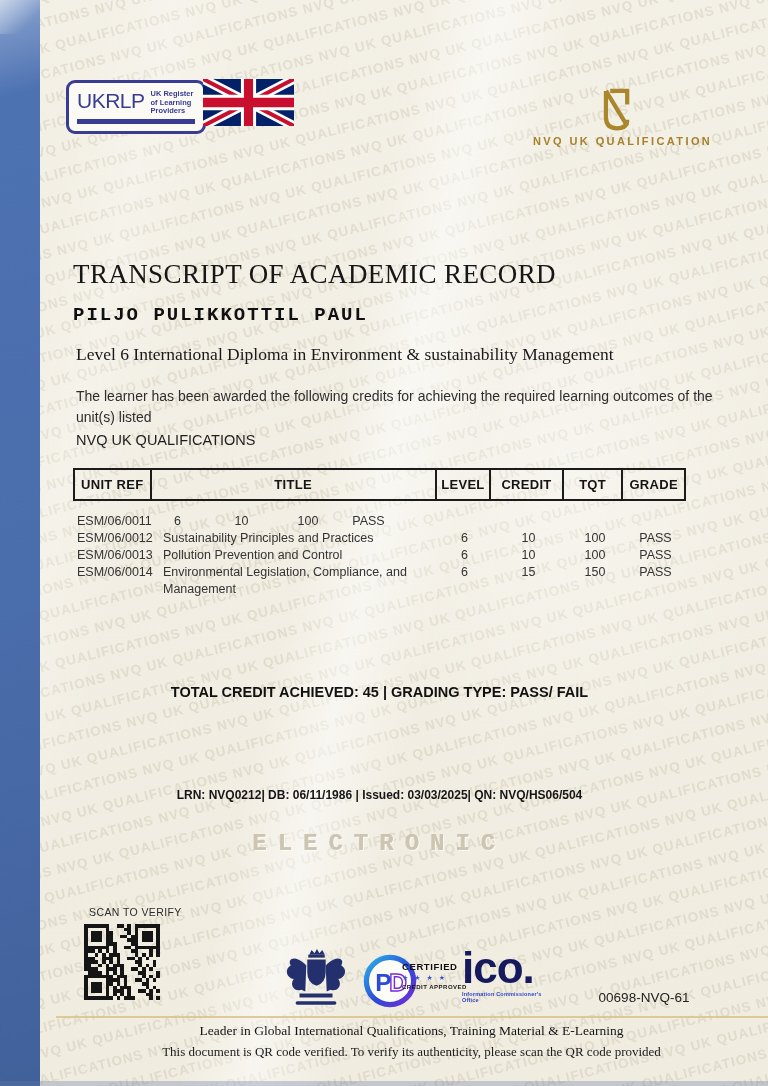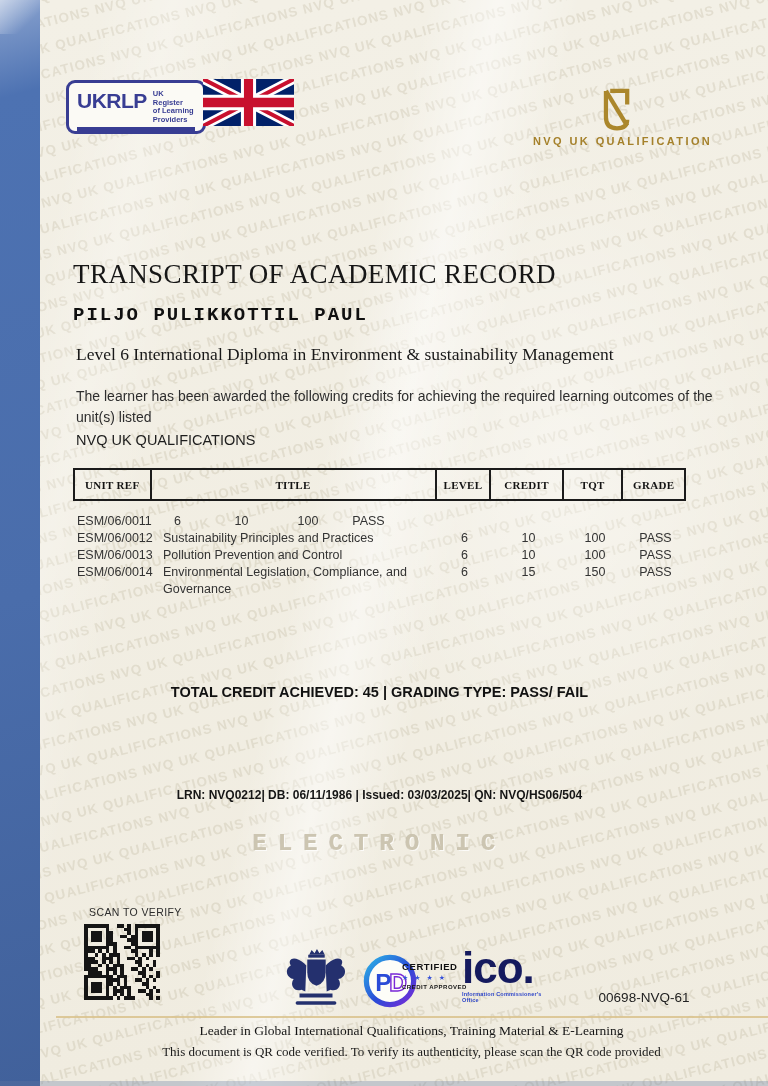--- a/index.html
+++ b/index.html
@@ -17,40 +17,40 @@
     background:linear-gradient(165deg,#8aa3cf 0%,#4d72b2 9%,#4a6dab 55%,#41619b 100%);}
   .strip:before{content:"";position:absolute;left:0;top:0;width:40px;height:34px;
     background:linear-gradient(135deg,rgba(255,255,255,.55),transparent 70%);}
   .bottom-edge{position:absolute;left:0;bottom:0;width:768px;height:5px;z-index:5;
     background:rgba(100,122,163,.32);}
   .abs{position:absolute;z-index:3;}
   
   .ukrlp{left:66px;top:80px;width:140px;height:54px;border:3px solid #383d93;border-radius:9px;
     background:#fbfaf5;box-sizing:border-box;padding:5px 8px 6px 8px;}
   .ukrlp-row{display:flex;align-items:flex-start;gap:6px;}
-  .ukrlp-acronym{font-weight:700;font-size:21px;color:#383d93;letter-spacing:-.5px;line-height:26px;}
+  .ukrlp-acronym{font-weight:400;font-size:21px;color:#383d93;letter-spacing:-.5px;line-height:26px;}
   .ukrlp-small{font-size:7.5px;font-weight:700;color:#383d93;line-height:8.5px;padding-top:2px;}
   .ukrlp-bar{margin-top:3px;height:5px;background:#383d93;width:100%;}
   .flag{left:203px;top:79px;width:91px;height:47px;}
   .flag svg{display:block;width:100%;height:100%;}
   .monogram{left:600px;top:87px;width:34px;height:47px;}
   .brand-label{left:533px;top:135px;width:168px;text-align:center;font-size:11px;font-weight:700;
     color:#a5812b;letter-spacing:2.4px;white-space:nowrap;}
   
   .title{left:73px;top:259px;font-family:"Liberation Serif",serif;font-size:27px;color:#161616;letter-spacing:.4px;}
   .name{left:73px;top:304px;font-family:"Liberation Mono",monospace;font-weight:700;font-size:19px;
     letter-spacing:2px;color:#101010;}
   .qualif{left:76px;top:344px;font-family:"Liberation Serif",serif;font-size:17.5px;color:#191919;}
   .intro{left:76px;top:386px;width:650px;font-size:14px;line-height:21px;color:#2d2d2d;}
   .awarding{left:76px;top:432px;font-size:14.5px;color:#1e1e1e;}
   
   .tbl{left:73px;top:468px;width:613px;}
   .t-head{display:flex;border:2px solid #1b1b1b;height:33px;box-sizing:border-box;}
-  .t-head span{display:flex;align-items:center;justify-content:center;font-size:11px;font-weight:700;
-    letter-spacing:.3px;color:#141414;border-right:2px solid #1b1b1b;box-sizing:border-box;font-family:Liberation Serif, serif;}
+  .t-head span{display:flex;align-items:center;justify-content:center;font-size:13px;font-weight:700;
+    letter-spacing:.3px;color:#141414;border-right:2px solid #1b1b1b;box-sizing:border-box;}
   .t-head span:last-child{border-right:none;}
   .col-ref{width:77px;}.col-title{width:287px;}.col-level{width:55px;}
   .col-credit{width:73px;}.col-tqt{width:60px;}.col-grade{width:61px;}
   .t-body{margin-top:12px;display:flex;flex-direction:column;}
   .t-row{display:flex;font-size:12.5px;line-height:17px;color:#333;}
   .t-row .col-ref{padding-left:4px;box-sizing:border-box;}
   .t-row .col-title{padding-left:13px;padding-right:14px;box-sizing:border-box;}
   .t-row .col-level,.t-row .col-credit,.t-row .col-tqt,.t-row .col-grade{text-align:center;}
   
   .total{left:73px;top:684px;width:613px;text-align:center;font-size:14.5px;font-weight:700;color:#111;}
@@ -213,21 +213,21 @@
         <div class="t-row">
         <span class="col-ref">ESM/06/0013</span>
         <span class="col-title">Pollution Prevention and Control</span>
         <span class="col-level">6</span>
         <span class="col-credit">10</span>
         <span class="col-tqt">100</span>
         <span class="col-grade">PASS</span>
       </div>
         <div class="t-row">
         <span class="col-ref">ESM/06/0014</span>
-        <span class="col-title">Environmental Legislation, Compliance, and Governance</span>
+        <span class="col-title">Environmental Legislation, Compliance, and Management</span>
         <span class="col-level">6</span>
         <span class="col-credit">15</span>
         <span class="col-tqt">150</span>
         <span class="col-grade">PASS</span>
       </div>
       </div>
   </div>
 
   <div class="abs total">TOTAL CREDIT ACHIEVED: 45 | GRADING TYPE: PASS/ FAIL</div>
   <div class="abs refline">LRN: NVQ0212| DB: 06/11/1986 | Issued: 03/03/2025| QN: NVQ/HS06/504</div>

